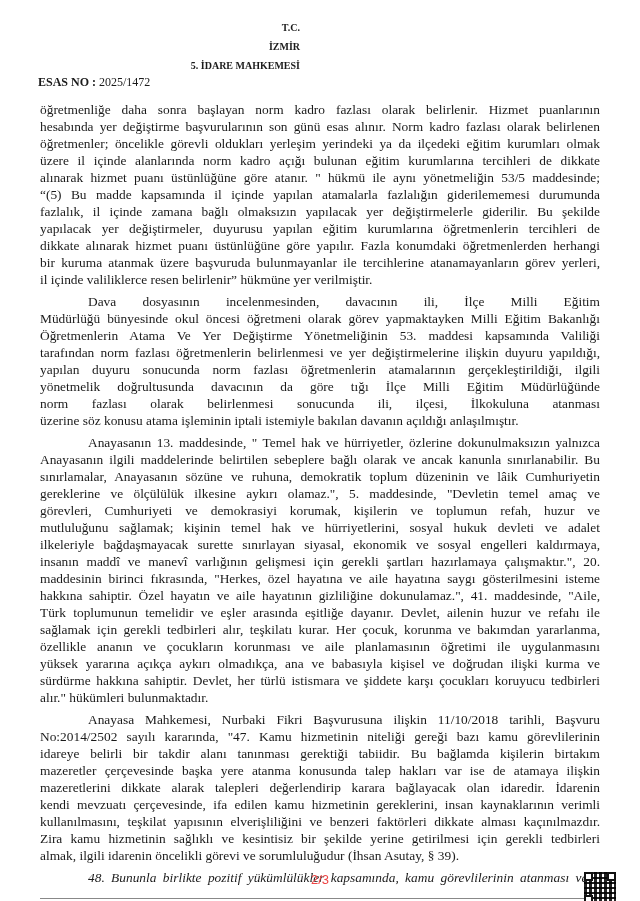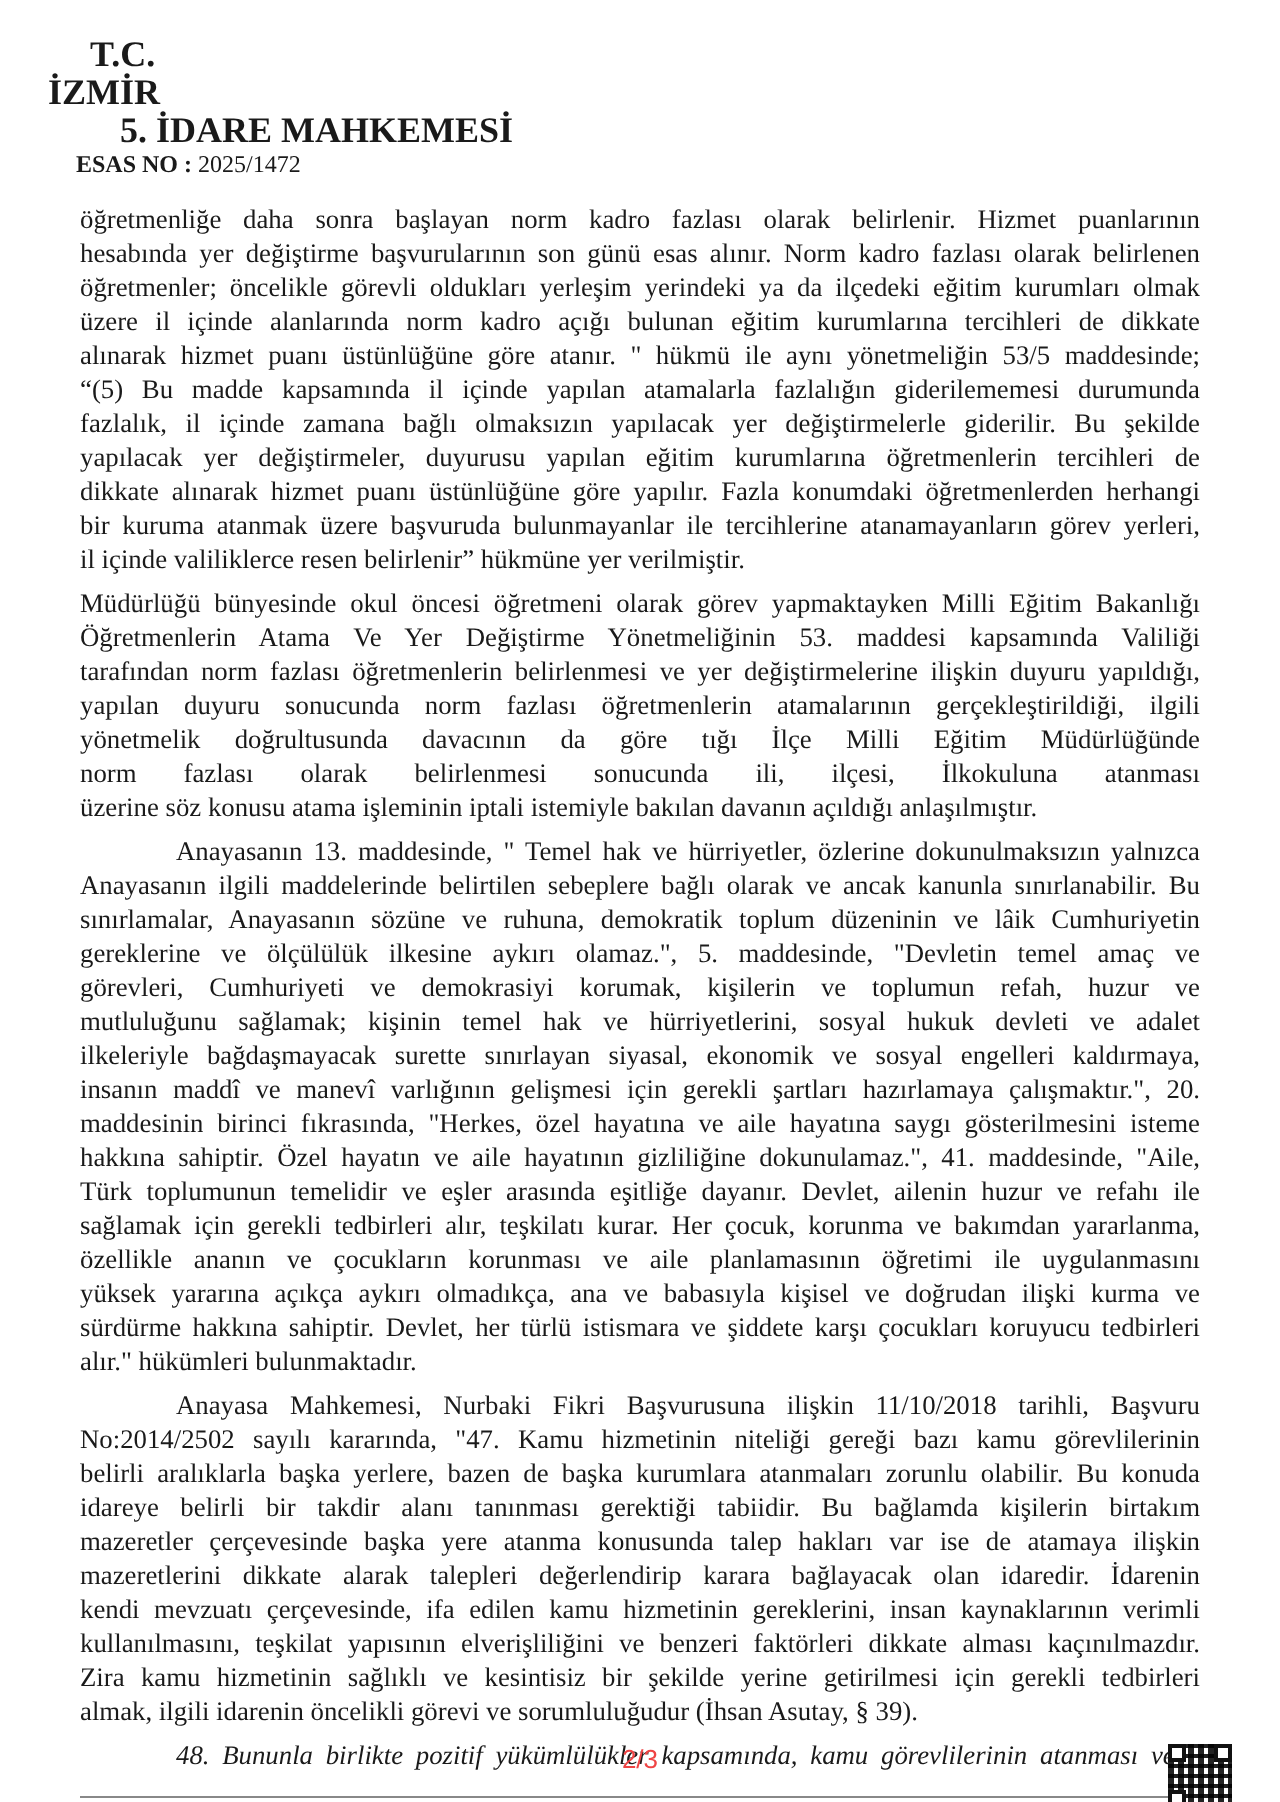--- a/index.html
+++ b/index.html
@@ -1,19 +1,19 @@
 <!DOCTYPE html>
 <html><head>
 <meta charset="utf-8">
 <style>
   html, body { margin: 0; padding: 0; background: #ffffff; }
   body { width: 640px; height: 901px; position: relative; overflow: hidden;
          font-family: "Liberation Serif", "DejaVu Serif", serif; color: #1a1a1a; }
   .header { position: absolute; left: 0; top: 18px; width: 300px; }
-  .hdr-line { font-weight: bold; font-size: 18px; line-height: 19px; text-align: left; }
+  .hdr-line { font-weight: bold; font-size: 10px; line-height: 19px; text-align: right; }
   .hdr-line.l1 { padding-left: 45px; }
   .hdr-line.l2 { padding-left: 24px; }
   .hdr-line.l3 { padding-left: 60px; }
   .esas { position: absolute; left: 38px; top: 75px; font-size: 12px; }
   .esas .k { font-weight: bold; }
   .body { position: absolute; left: 40px; top: 101px; width: 560px; font-size: 13.4px; line-height: 17px; }
   .p { margin: 0 0 5px 0; text-align: justify; }
   .p .ln { display: block; text-align: justify; text-align-last: justify; white-space: nowrap; }
   .p .ln.last { text-align-last: left; }
   .indent { padding-left: 48px; }
@@ -47,20 +47,21 @@
       <span class="ln">üzere il içinde alanlarında norm kadro açığı bulunan eğitim kurumlarına tercihleri de dikkate</span>
       <span class="ln">alınarak hizmet puanı üstünlüğüne göre atanır. " hükmü ile aynı yönetmeliğin 53/5 maddesinde;</span>
       <span class="ln">“(5) Bu madde kapsamında il içinde yapılan atamalarla fazlalığın giderilememesi durumunda</span>
       <span class="ln">fazlalık, il içinde zamana bağlı olmaksızın yapılacak yer değiştirmelerle giderilir. Bu şekilde</span>
       <span class="ln">yapılacak yer değiştirmeler, duyurusu yapılan eğitim kurumlarına öğretmenlerin tercihleri de</span>
       <span class="ln">dikkate alınarak hizmet puanı üstünlüğüne göre yapılır. Fazla konumdaki öğretmenlerden herhangi</span>
       <span class="ln">bir kuruma atanmak üzere başvuruda bulunmayanlar ile tercihlerine atanamayanların görev yerleri,</span>
       <span class="ln last">il içinde valiliklerce resen belirlenir” hükmüne yer verilmiştir.</span>
     </div>
     <div class="p">
+      <span class="ln indent">Dava dosyasının incelenmesinden, davacının             ili,                      İlçe Milli Eğitim</span>
       <span class="ln">Müdürlüğü bünyesinde okul öncesi öğretmeni olarak görev yapmaktayken Milli Eğitim Bakanlığı</span>
       <span class="ln">Öğretmenlerin Atama Ve Yer Değiştirme Yönetmeliğinin 53. maddesi kapsamında          Valiliği</span>
       <span class="ln">tarafından norm fazlası öğretmenlerin belirlenmesi ve yer değiştirmelerine ilişkin duyuru yapıldığı,</span>
       <span class="ln">yapılan duyuru sonucunda norm fazlası öğretmenlerin atamalarının gerçekleştirildiği, ilgili</span>
       <span class="ln">yönetmelik doğrultusunda davacının da göre          tığı                  İlçe Milli Eğitim Müdürlüğünde</span>
       <span class="ln">norm fazlası olarak belirlenmesi sonucunda            ili,          ilçesi,            İlkokuluna atanması</span>
       <span class="ln last">üzerine söz konusu atama işleminin iptali istemiyle bakılan davanın açıldığı anlaşılmıştır.</span>
     </div>
     <div class="p">
       <span class="ln indent">Anayasanın 13. maddesinde, " Temel hak ve hürriyetler, özlerine dokunulmaksızın yalnızca</span>
@@ -76,21 +77,20 @@
       <span class="ln">Türk toplumunun temelidir ve eşler arasında eşitliğe dayanır. Devlet, ailenin huzur ve refahı ile</span>
       <span class="ln">sağlamak için gerekli tedbirleri alır, teşkilatı kurar. Her çocuk, korunma ve bakımdan yararlanma,</span>
       <span class="ln">özellikle ananın ve çocukların korunması ve aile planlamasının öğretimi ile uygulanmasını</span>
       <span class="ln">yüksek yararına açıkça aykırı olmadıkça, ana ve babasıyla kişisel ve doğrudan ilişki kurma ve</span>
       <span class="ln">sürdürme hakkına sahiptir. Devlet, her türlü istismara ve şiddete karşı çocukları koruyucu tedbirleri</span>
       <span class="ln last">alır." hükümleri bulunmaktadır.</span>
     </div>
     <div class="p">
       <span class="ln indent">Anayasa Mahkemesi, Nurbaki Fikri Başvurusuna ilişkin 11/10/2018 tarihli, Başvuru</span>
       <span class="ln">No:2014/2502 sayılı kararında, "47. Kamu hizmetinin niteliği gereği bazı kamu görevlilerinin</span>
-      <span class="ln">belirli aralıklarla başka yerlere, bazen de başka kurumlara atanmaları zorunlu olabilir. Bu konuda</span>
       <span class="ln">idareye belirli bir takdir alanı tanınması gerektiği tabiidir. Bu bağlamda kişilerin birtakım</span>
       <span class="ln">mazeretler çerçevesinde başka yere atanma konusunda talep hakları var ise de atamaya ilişkin</span>
       <span class="ln">mazeretlerini dikkate alarak talepleri değerlendirip karara bağlayacak olan idaredir. İdarenin</span>
       <span class="ln">kendi mevzuatı çerçevesinde, ifa edilen kamu hizmetinin gereklerini, insan kaynaklarının verimli</span>
       <span class="ln">kullanılmasını, teşkilat yapısının elverişliliğini ve benzeri faktörleri dikkate alması kaçınılmazdır.</span>
       <span class="ln">Zira kamu hizmetinin sağlıklı ve kesintisiz bir şekilde yerine getirilmesi için gerekli tedbirleri</span>
       <span class="ln last">almak, ilgili idarenin öncelikli görevi ve sorumluluğudur (İhsan Asutay, § 39).</span>
     </div>
     <div class="p it">
       <span class="ln indent">48. Bununla birlikte pozitif yükümlülükler kapsamında, kamu görevlilerinin atanması veya</span>

